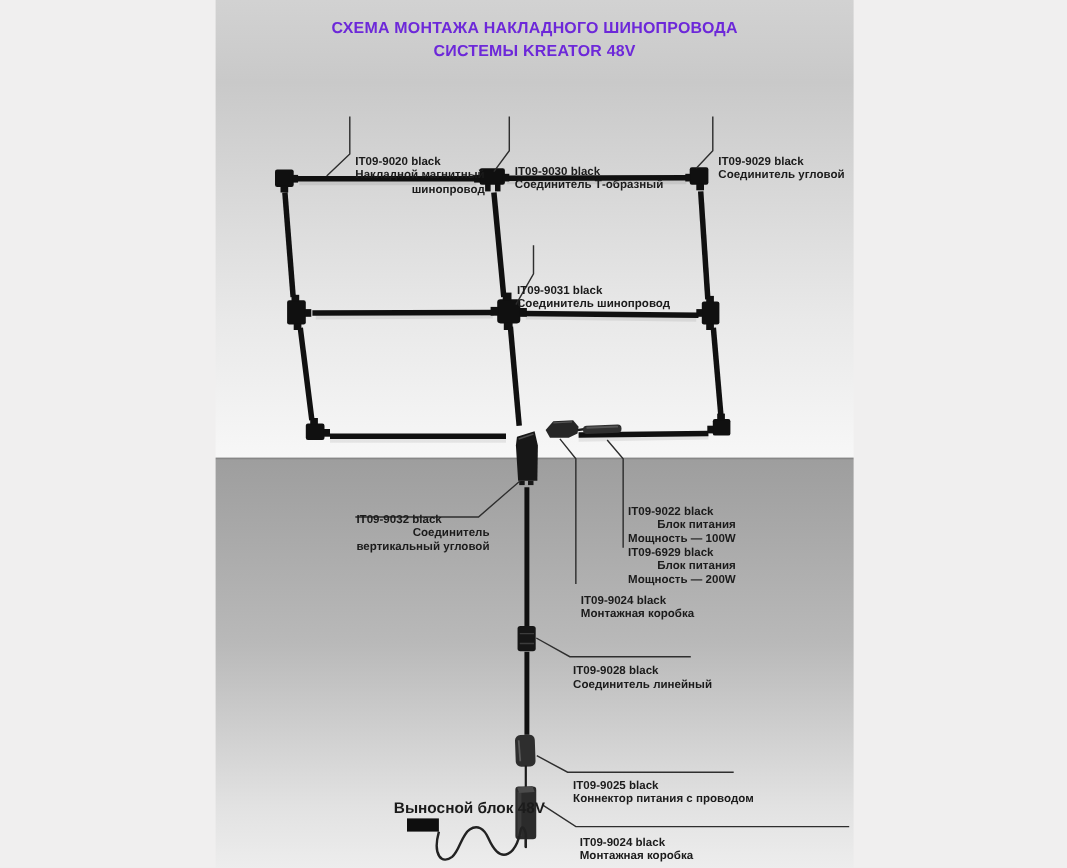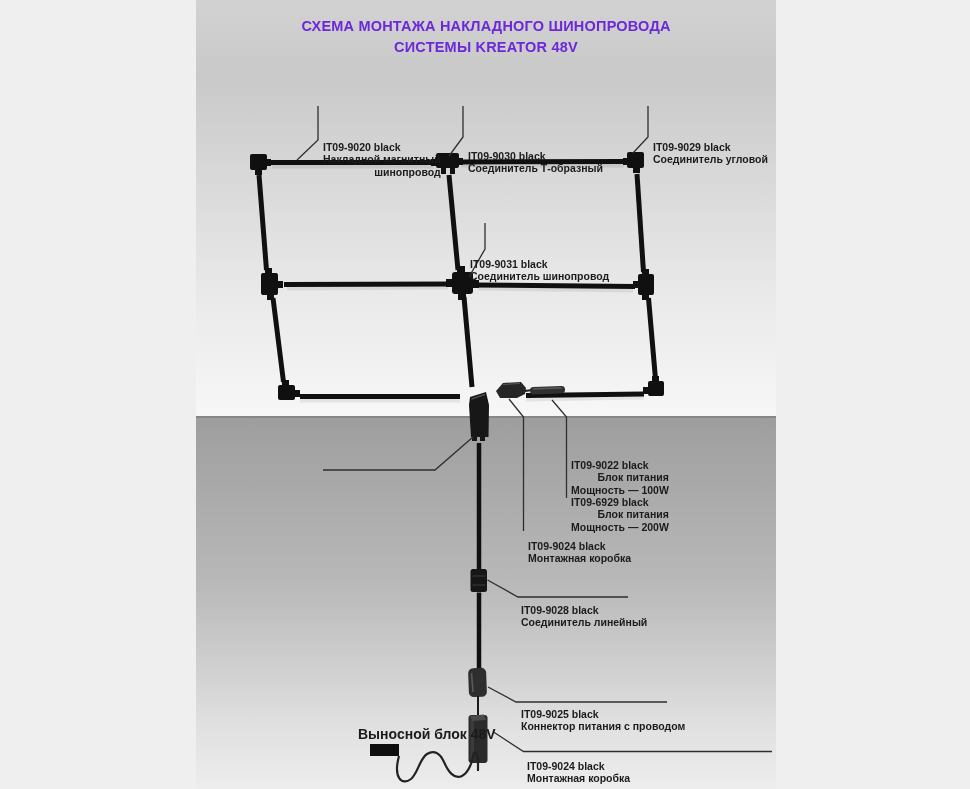--- a/index.html
+++ b/index.html
@@ -189,20 +189,25 @@
   <div class="lbl" style="left:653px;top:105px">
     <span class="code">IT09-9029 black</span>
     <span class="desc">Соединитель угловой</span>
   </div>
 
   <div class="lbl" style="left:470px;top:222px">
     <span class="code">IT09-9031 black</span>
     <span class="desc">Соединитель шинопровод</span>
   </div>
 
+  <div class="lbl" style="left:324px;top:430px">
+    <span class="code">IT09-9032 black</span>
+    <span class="desc">Соединитель
+вертикальный угловой</span>
+  </div>
 
   <div class="lbl" style="left:571px;top:423px">
     <span class="code">IT09-9022 black</span>
     <span class="desc">Блок питания
 Мощность — 100W</span>
   </div>
 
   <div class="lbl" style="left:571px;top:460px">
     <span class="code">IT09-6929 black</span>
     <span class="desc">Блок питания

